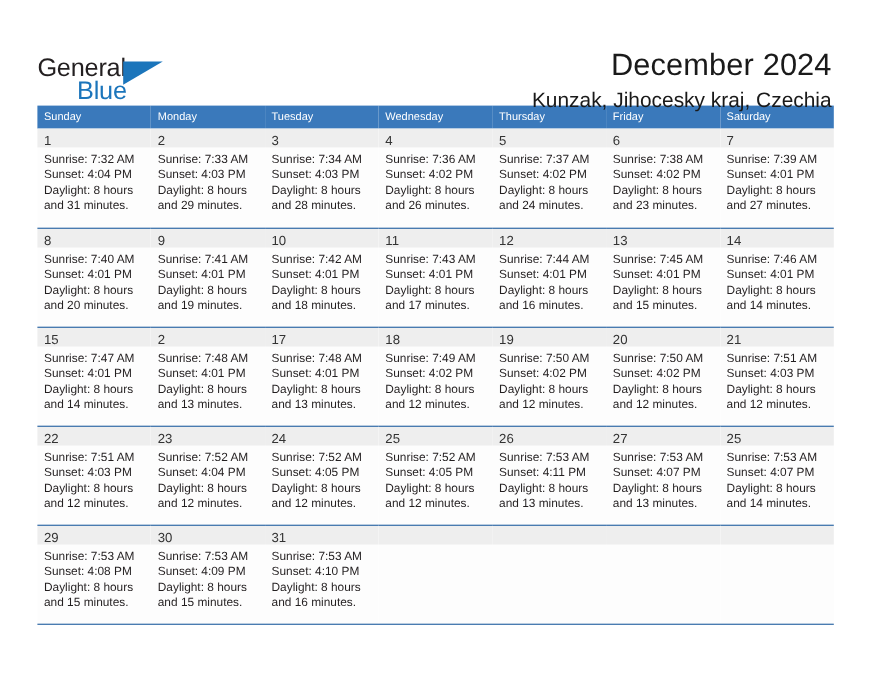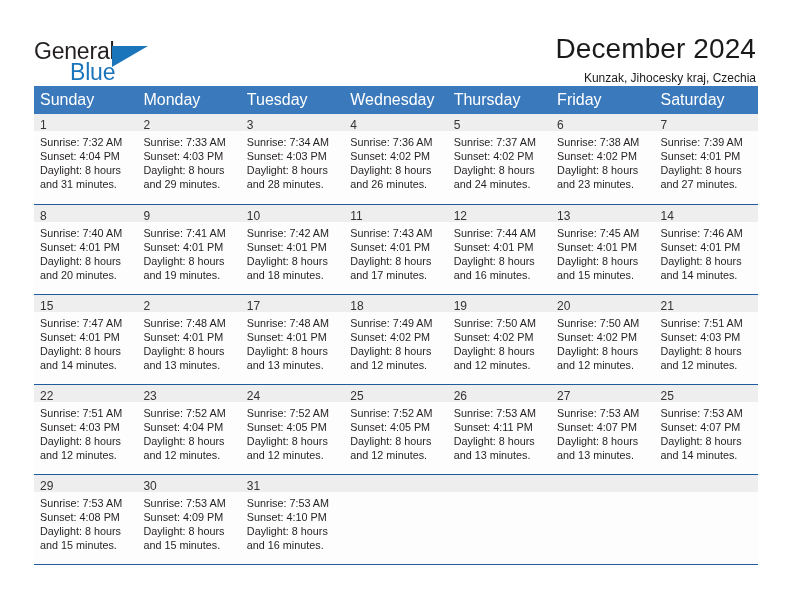--- a/index.html
+++ b/index.html
@@ -13,21 +13,21 @@
     font-family: "Liberation Sans", sans-serif;
     color: #1a1a1a;
     overflow: hidden;
   }
 
   .page {
     position: relative;
     width: 792px;
     height: 612px;
     box-sizing: border-box;
-    padding: 8px 34px;
+    padding: 18px 34px;
   }
 
   
   .header {
     display: flex;
     align-items: flex-start;
     justify-content: space-between;
     padding-top: 26px;
     height: 68px;
     box-sizing: border-box;
@@ -75,36 +75,36 @@
   .cal-title {
     font-size: 28px;
     font-weight: normal;
     color: #1a1a1a;
     line-height: 1.05;
     letter-spacing: 0.1px;
     margin-left: 16px;
   }
   .cal-subtitle {
     margin-top: 9px;
-    font-size: 12px;
+    font-size: 19px;
     color: #1a1a1a;
     line-height: 1.1;
   }
 
   
   .calendar {
     width: 724px;
     border-collapse: collapse;
     table-layout: fixed;
     margin-top: 10px;
   }
   .calendar th {
     background: #3a79bb;
     color: #ffffff;
-    font-size: 16px;
+    font-size: 10px;
     font-weight: normal;
     text-align: left;
     padding: 5px 0 5px 6px;
     height: 20px;
     box-sizing: border-box;
     border: none;
   }
 
   .calendar td {
     vertical-align: top;

